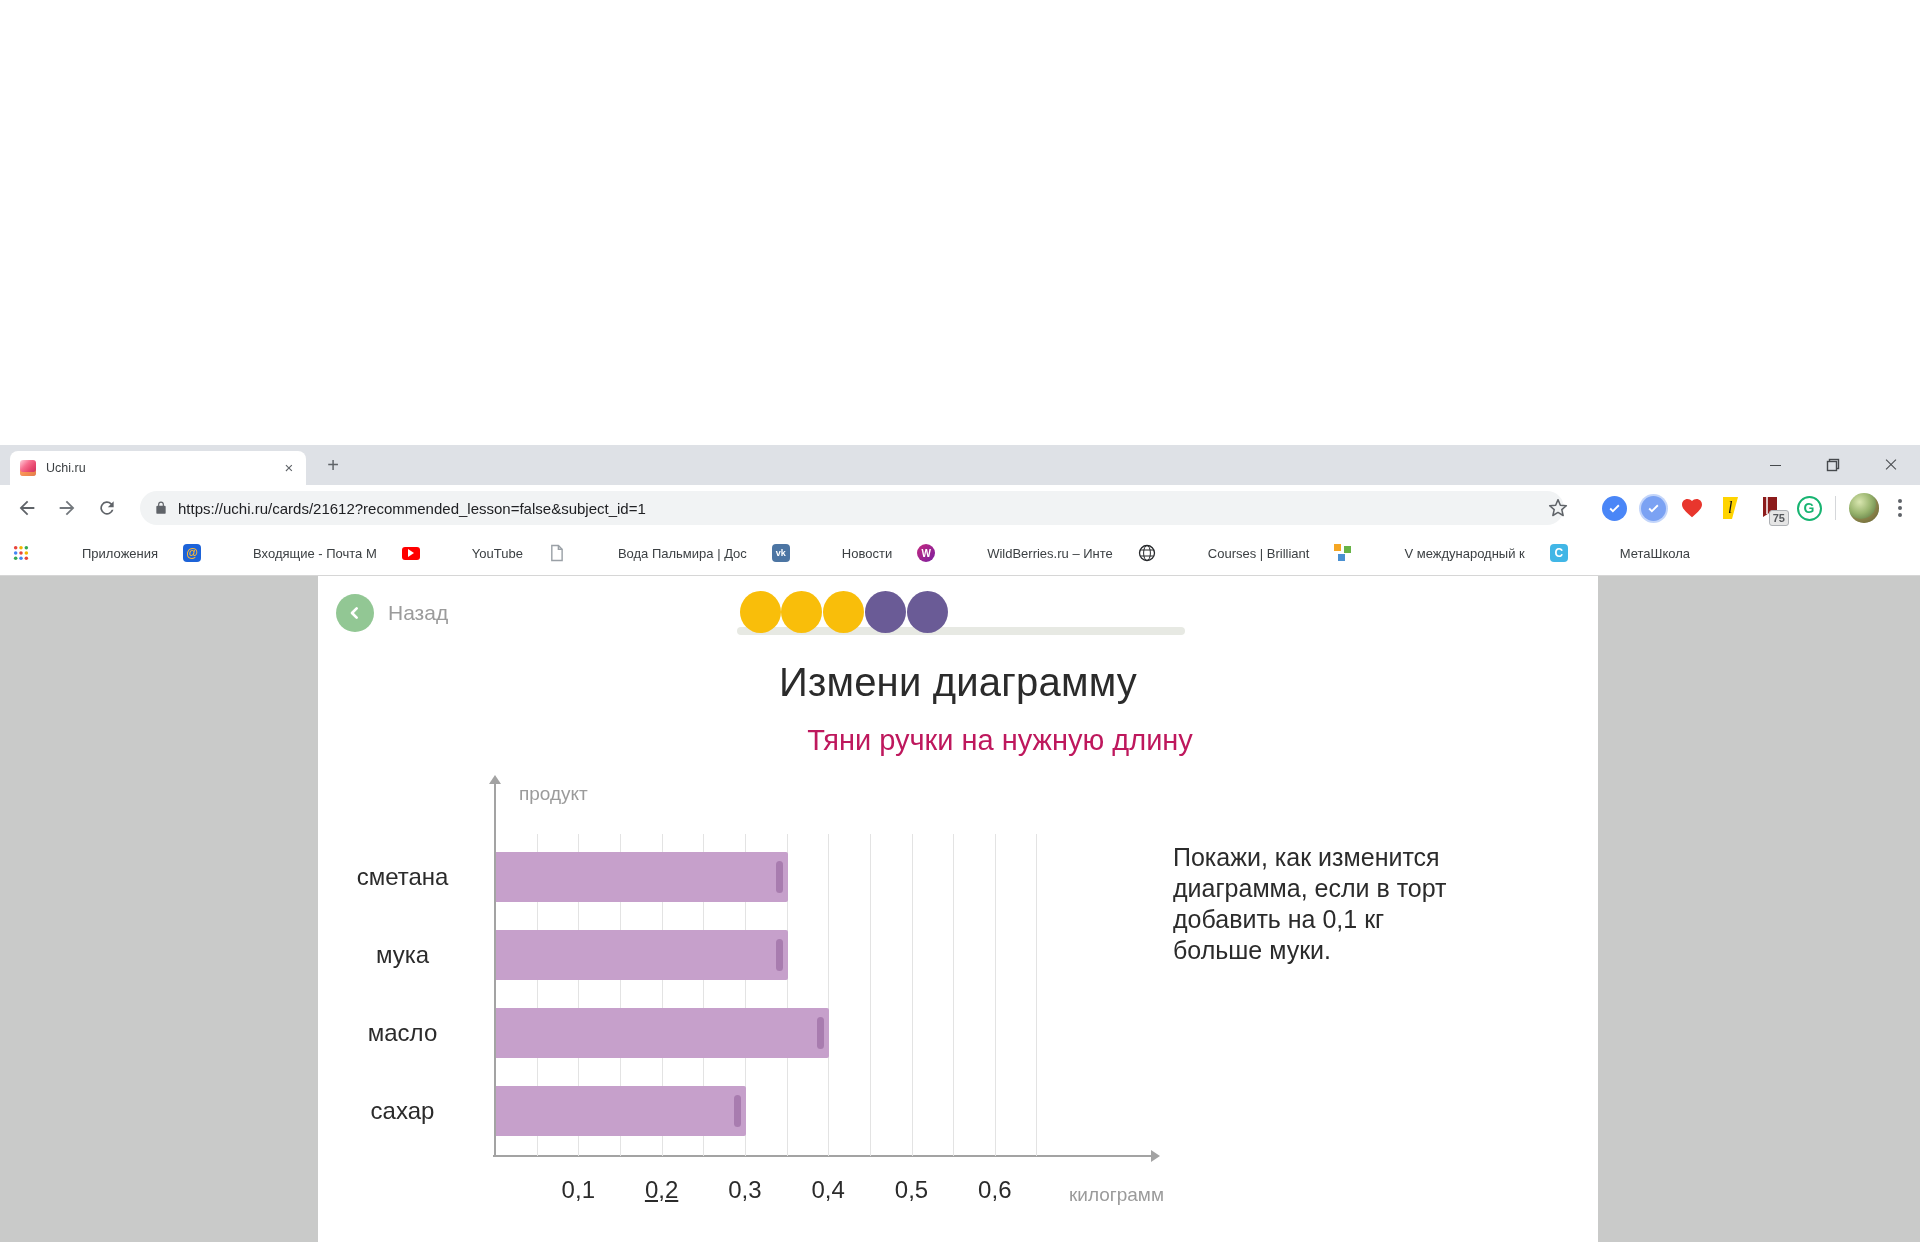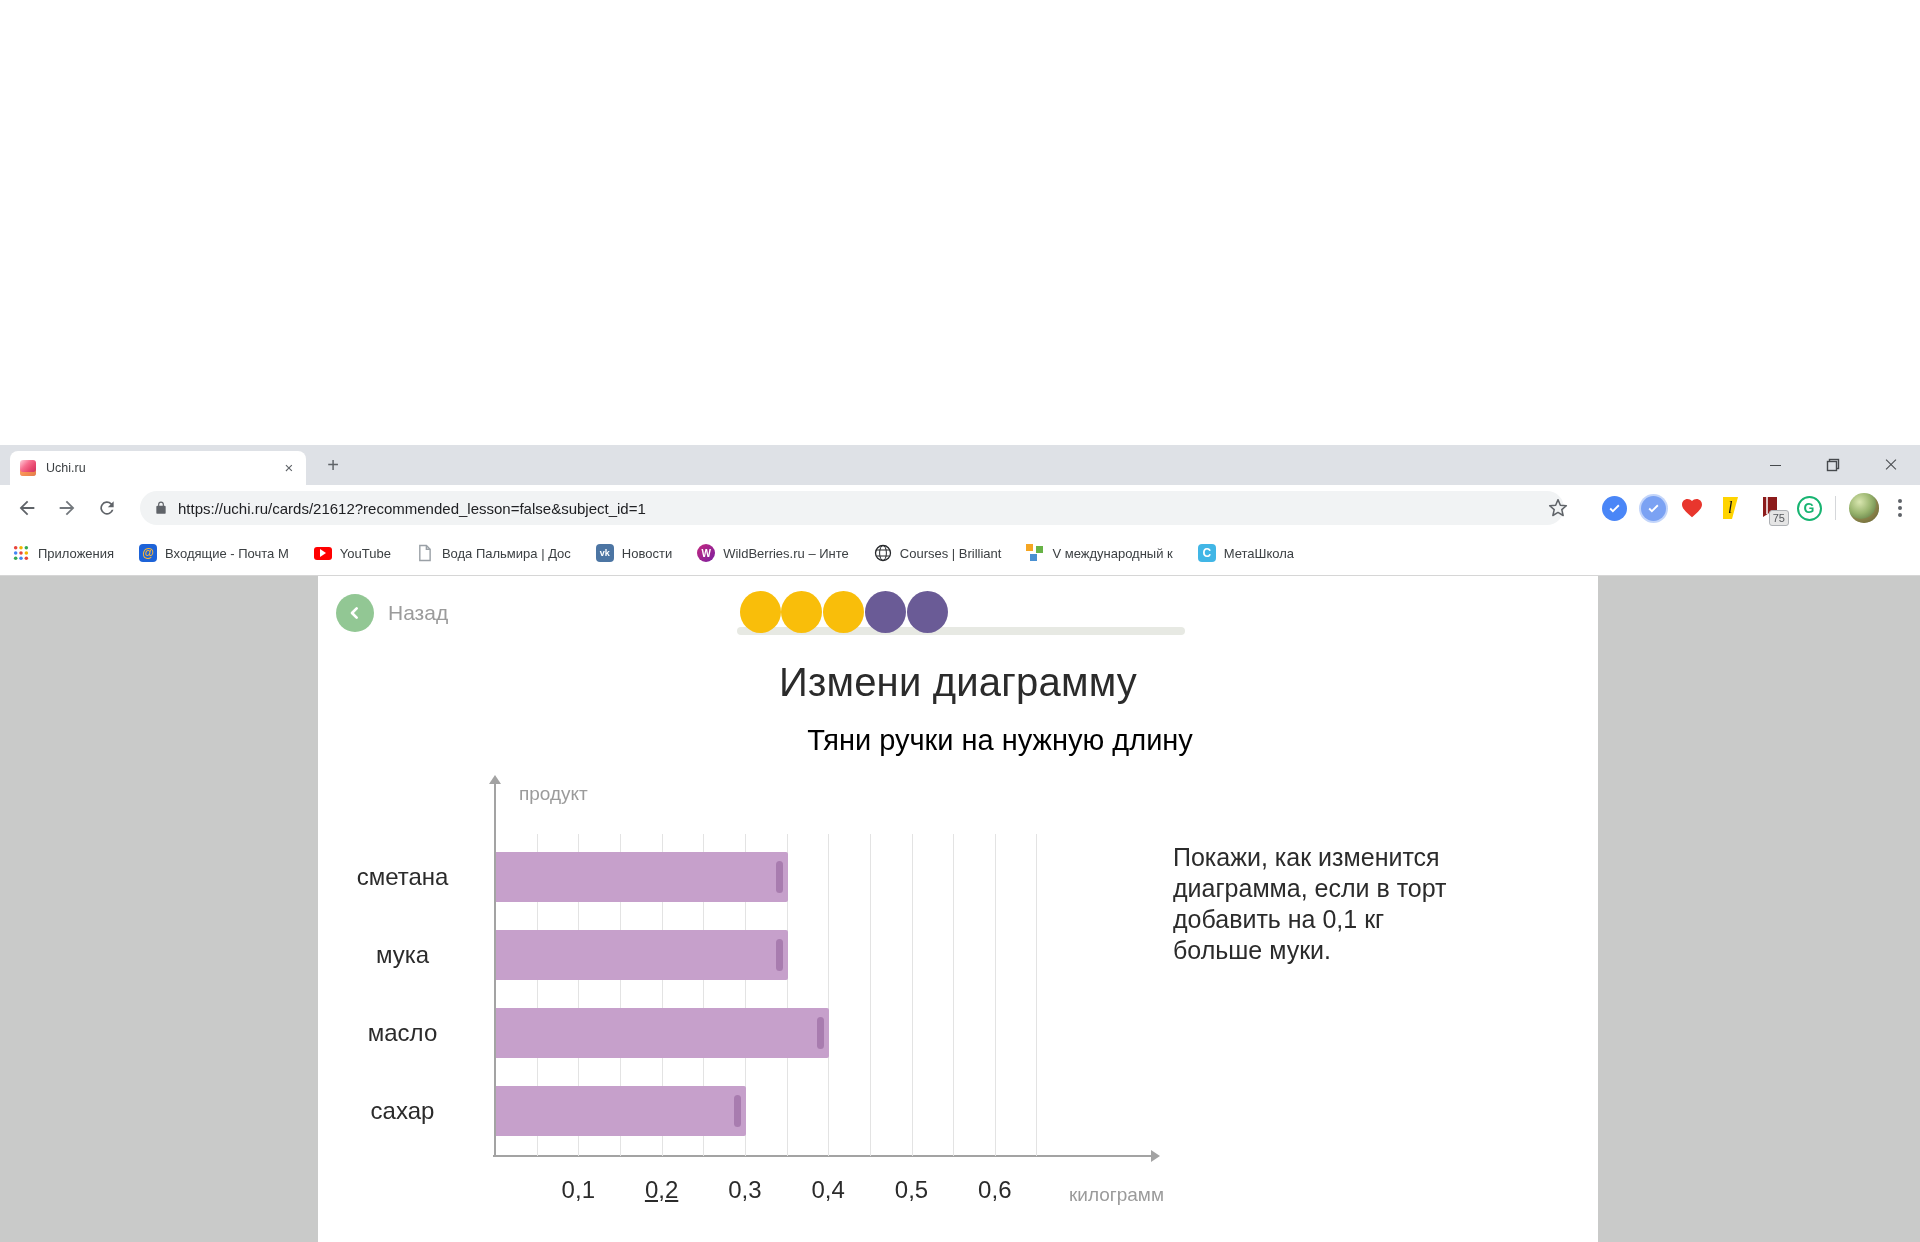--- a/index.html
+++ b/index.html
@@ -34,53 +34,53 @@
   .omnibox { position:absolute; left:140px; top:6px; width:1424px; height:34px; background:#f1f3f4;
              border-radius:17px; display:flex; align-items:center; padding:0 12px 0 14px; }
   .url { margin-left:10px; font-size:15px; color:#202124; white-space:nowrap; }
   .omni-star { position:absolute; right:352px; top:13px; }
   .extarea { position:absolute; right:12px; top:0; height:46px; display:flex; align-items:center; gap:13px; }
   .extico { position:relative; width:26px; height:26px; display:flex; align-items:center; justify-content:center; }
   .ico-check { width:25px; height:25px; border-radius:50%; background:#4a86f7; display:flex; align-items:center; justify-content:center; }
   .ico-badge { width:25px; height:25px; border-radius:50%; background:#7ba2f3; display:flex; align-items:center; justify-content:center;
                box-shadow:0 0 0 2px rgba(123,162,243,.45); }
   .badge75 { position:absolute; right:-6px; bottom:-5px; background:#e5e5e5; color:#55585c; font-size:11px;
-             line-height:14px; padding:0 3px; border-radius:3px; border:1px solid #aeb1b5; }
+             line-height:14px; padding:0 3px; border-radius:3px; border:1px solid #aeb1b5;font-weight:bold; }
   .ico-gram { width:25px; height:25px; border-radius:50%; background:#fff; border:2.5px solid #17b471;
               color:#17b471; font-weight:bold; font-size:14px; display:flex; align-items:center; justify-content:center; }
   .ext-divider { width:1px; height:24px; background:#d5d7da; }
   .avatar { width:30px; height:30px; border-radius:50%;
             background:radial-gradient(circle at 35% 30%, #d9e6b0 0%, #9ab56f 40%, #5e7a43 75%, #3f5230 100%);
             box-shadow:inset -3px -4px 0 rgba(160,110,60,.45); }
   .kebab { display:flex; flex-direction:column; gap:3px; padding:0 6px; }
   .kebab i { width:4px; height:4px; border-radius:50%; background:#5f6368; }
 
   .bookmarksbar { position:relative; height:45px; background:#fff; display:flex; align-items:center;
                   padding-left:12px; border-bottom:1px solid #d6d6d6; }
-  .bm { display:flex; align-items:center; margin-right:25px; white-space:nowrap; }
+  .bm { display:flex; align-items:center; margin-right:25px; white-space:nowrap;gap:44px; }
   .bm-ico { width:18px; height:18px; display:flex; align-items:center; justify-content:center; margin-right:8px; flex:0 0 auto; }
   .bm-label { font-size:13px; color:#3c4043; }
   .sq { border-radius:4px; width:18px; height:18px; display:flex; align-items:center; justify-content:center;
         color:#fff; font-weight:bold; }
 
   
   .page { position:absolute; left:0; top:576px; width:1920px; height:666px; background:#c9cac9; }
   .card { position:absolute; left:318px; top:0; width:1280px; height:666px; background:#ffffff; }
 
   .backbtn { position:absolute; left:18px; top:18px; display:flex; align-items:center; cursor:pointer;justify-content:center; }
   .backcircle { width:38px; height:38px; border-radius:50%; background:#92c794; display:flex; align-items:center; justify-content:center; }
   .backlabel { margin-left:14px; font-size:21px; color:#9b9b9b; }
 
   .ptrack { position:absolute; left:419px; top:51px; width:448px; height:8px; border-radius:4px; background:#e7e9e3; }
   .pdot { position:absolute; top:15px; width:41px; height:42px; border-radius:50%; }
 
   .title { position:absolute; left:0; top:84px; width:1280px; text-align:center;
            font-size:40px; line-height:44px; font-weight:500; color:#2b2b2b; letter-spacing:.2px; }
   .subtitle { position:absolute; left:0; top:147px; width:1320px; text-align:center;
-              font-size:29px; line-height:34px; font-weight:400; color:#000000;padding-left:44px; }
+              font-size:29px; line-height:34px; font-weight:400; color:#be185d;padding-left:44px; }
 
   .chart { position:absolute; left:0; top:0; width:1280px; height:666px; }
   .gridline { position:absolute; width:1px; background:#e3e3e3; }
   .xaxis { position:absolute; left:175px; top:579px; width:658px; height:2px; background:#a3a3a3; }
   .xarrow { position:absolute; left:833px; top:574px; width:0; height:0;
             border-left:9px solid #a3a3a3; border-top:6px solid transparent; border-bottom:6px solid transparent; }
   .yaxis { position:absolute; left:176px; top:208px; width:2px; height:373px; background:#a3a3a3; }
   .yarrow { position:absolute; left:171px; top:199px; width:0; height:0;
             border-bottom:9px solid #a3a3a3; border-left:6px solid transparent; border-right:6px solid transparent; }
   .bar { position:absolute; left:178px; height:50px; border-radius:0 2px 2px 0; }

